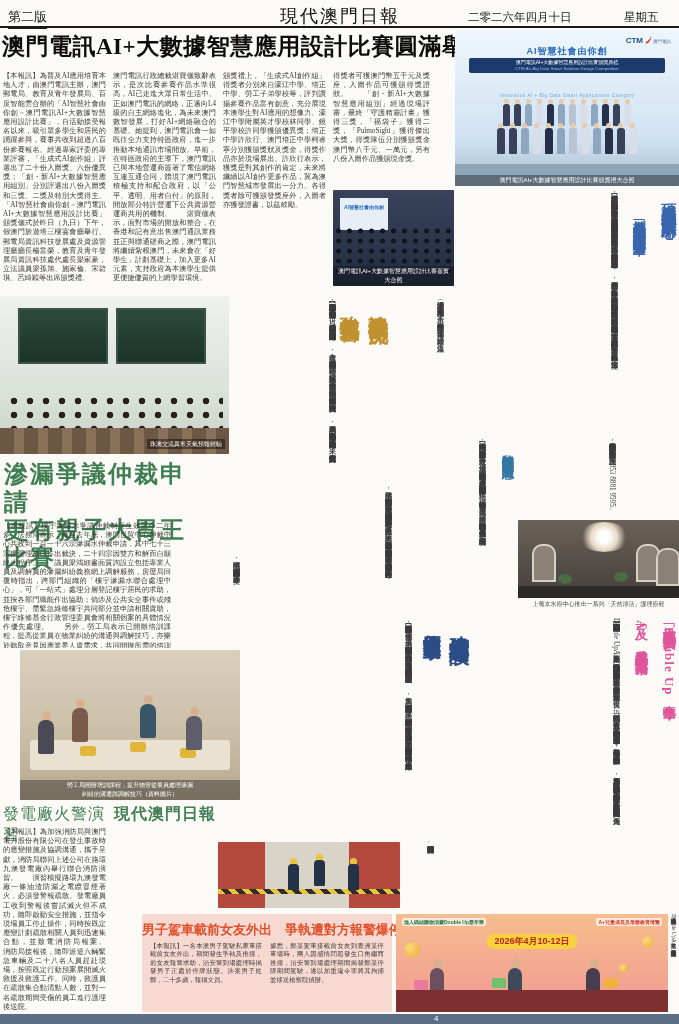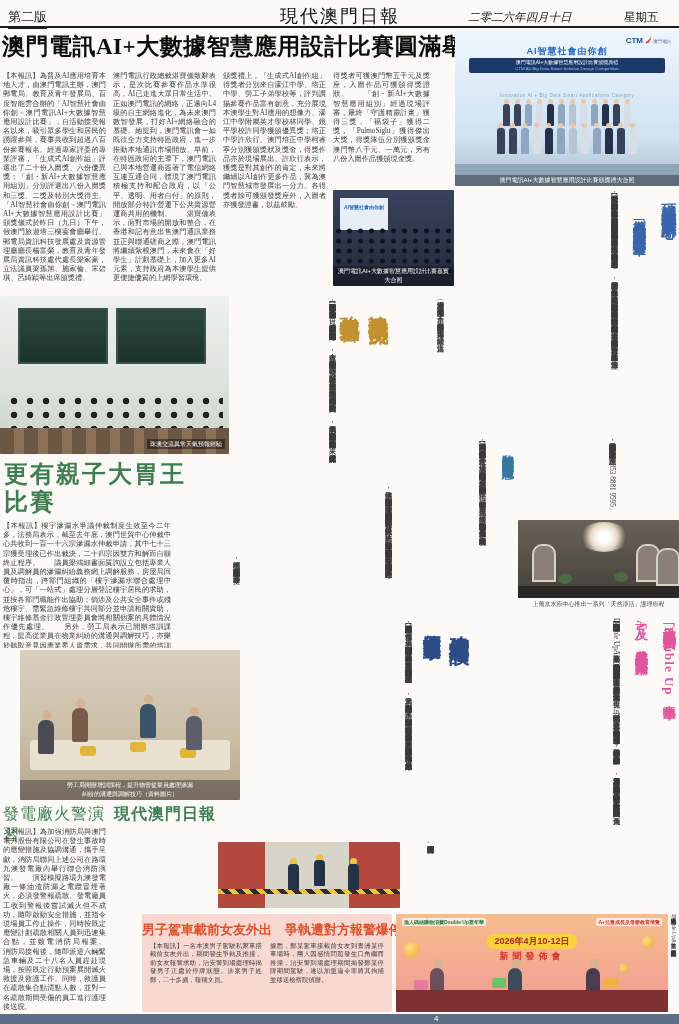--- a/index.html
+++ b/index.html
@@ -90,21 +90,21 @@
   
   .bottombar{background:#5a6e86;color:#fff;font-size:8px;line-height:10px;}
 </style>
 </head>
 <body>
 
 <div id="paper">
 
   <div class="abs edition" style="left:8px;top:8px;">第二版</div>
   <div class="abs masthead" style="left:250px;top:4px;width:180px;">現代澳門日報</div>
-  <div class="abs hdate" style="left:468px;top:10px;font-style:italic;">二零二六年四月十日</div>
+  <div class="abs hdate" style="left:468px;top:10px;">二零二六年四月十日</div>
   <div class="abs hdate" style="left:624px;top:10px;">星期五</div>
   <div class="abs hrule" style="left:0;top:26px;width:679px;height:2px;"></div>
 
   <div class="abs mainhead" style="left:2px;top:31px;width:454px;">澳門電訊AI+大數據智慧應用設計比賽圓滿舉行</div>
 
   <div class="abs photo stage" style="left:455px;top:30px;width:224px;height:156px;">
     <div class="ctmrow"><span>CTM</span><span class="swoosh"></span><span class="sub">澳門電訊</span></div>
     <div class="s-slogan">AI智慧社會由你創</div>
     <div class="s-strip">
         <div>澳門電訊AI+大數據智慧應用設計比賽頒獎典禮</div>
@@ -175,20 +175,21 @@
     <div class="scr g" style="left:116px;"></div>
     <div class="heads"></div>
     <div class="chairs"></div>
     <div class="tagcap" style="right:4px;bottom:5px;">珠澳交流異常天氣預報經驗</div>
   </div>
   <div class="abs vtxt" style="left:234px;top:298px;width:102px;height:180px;">【本報訊】為進一步落實珠澳兩地氣象領域的合作，共同提升災害性天氣的預警應變能力，近日，澳門氣象局與珠海市氣象局聯合舉辦技術交流會，並邀請華南氣象台首席預報員張東為珠澳氣象人員開展專題培訓。　　在交流會上，雙方回顧總結去年颱風季及異常天氣應對過程，交流研判技巧，分享預報服務經驗；又在前沿預報技術培訓上，圍繞短臨暴雨預測，深入講解概念模型及相關案例，傳授寶貴的實戰經驗。　　澳門氣象局表示，是次活動強化了兩地氣象技術的互鑒與經驗共享，促進了雙方共同應對災害天氣預報能力的提升。未來，雙方將持續深化氣象交流合作。</div>
   <div class="abs vhead hgold" style="left:366px;top:300px;width:27px;height:182px;font-size:20px;">澳珠氣象技術交流</div>
   <div class="abs vhead hgold" style="left:337px;top:300px;width:27px;height:182px;font-size:20px;">強化災害天氣預警</div>
 
   <div class="abs hgreen" style="left:4px;top:460px;width:198px;font-size:24px;line-height:28px;font-weight:900;font-family:'Liberation Serif',serif;letter-spacing:2px;">
+    <div>滲漏爭議仲裁申請</div>
     <div>更有親子大胃王比賽</div>
   </div>
   <div class="abs txt" style="left:3px;top:522px;width:168px;height:126px;">【本報訊】樓宇滲漏水爭議仲裁制度生效至今二年多，法務局表示，截至去年底，澳門世貿中心仲裁中心共收到一百一十六宗滲漏水仲裁申請，其中七十三宗獲受理後已作出裁決，二十四宗因雙方和解而自願終止程序。　　議員梁鴻細書面質詢設立包括專業人員及調解員的滲漏糾紛義務網上調解服務，房屋局回覆時指出，跨部門組織的「樓宇滲漏水聯合處理中心」，可「一站式」處理分層登記樓宇居民的求助，並按各部門職能作出協助；倘涉及公共安全事件或殘危樓宇、需緊急維修樓宇共同部分並申請相關資助，樓宇維修基金行政管理委員會將相關個案的具體情況作優先處理。　　另外，勞工局表示已開辦培訓課程，提高從業員在物業糾紛的溝通與調解技巧，亦樂於聽取意見因應業界人資需求，共同開辦所需的培訓課程。</div>
 
   <div class="abs vhead hteal" style="left:492px;top:445px;width:24px;height:168px;font-size:12px;">黎俊滔關注舊區消防安全隱患</div>
   <div class="abs vtxt" style="left:396px;top:438px;width:90px;height:172px;">【本報訊】四月八日晚上約十時，位於新橋區一大廈單位懷疑因短路引發火警，波及附近住戶，現場冒出濃煙，有居民自行疏散期間不適送院治療，所幸未釀成重大傷亡。中區社區服務諮詢委員會委員黎俊滔對消防及相關部門迅速救援表示肯定。他指出，舊區樓宇樓齡普遍偏高，電力設備老化、僭建板間房、走火通道受阻及雜物阻塞樓梯等情況常見，一旦發生火警極易造成人命傷亡，消防安全隱患不容忽視。</div>
   <div class="abs vtxt" style="left:246px;top:486px;width:146px;height:124px;">黎俊滔建議，當局應加強對舊區唐樓的消防巡查，及時清理走火通道雜物，並推動業主立案法團為樓宇購買火險及更新老化電力設備；同時透過社區宣傳教育，提升居民防火意識，防患於未然。他又促請政府加快推動舊區重整，從根本上改善舊區樓宇的居住與消防安全環境；並關注獨居長者家居安全，冀當局與社團合作定期上門檢查電力裝置，警民合作共同守護社區。</div>
 
   <div class="abs photo train" style="left:20px;top:650px;width:220px;height:150px;">
     <div class="table"></div>
@@ -234,21 +235,20 @@
     <div class="txt" style="position:absolute;left:128px;top:28px;width:114px;height:62px;font-size:6.4px;line-height:8.4px;">據悉，鄭某駕車接載前女友到青洲某停車場時，兩人因感情問題發生口角繼而推撞，治安警到場處理期間揭發鄭某停牌期間駕駛，遂以加重違令罪將其拘捕並移送檢察院偵辦。</div>
   </div>
 
   <div class="abs photo press" style="left:396px;top:914px;width:248px;height:98px;">
     <span class="coin" style="left:8px;top:28px;width:16px;height:16px;"></span>
     <span class="coin" style="right:14px;top:22px;width:12px;height:12px;"></span>
     <span class="coin" style="right:40px;top:50px;width:9px;height:9px;"></span>
     <div class="logo1">漁人碼頭購物消費Double Up嘉年華</div>
     <div class="logo2">A+兒童成長及母嬰教育博覽</div>
     <div class="datepill">2026年4月10-12日</div>
-    <div class="nf">新聞發佈會</div>
     <div class="person" style="left:34px;bottom:18px;width:14px;height:26px;background:#6b4f5e;"></div>
     <div class="person" style="left:112px;bottom:18px;width:14px;height:26px;background:#3c4a5c;"></div>
     <div class="person" style="left:190px;bottom:18px;width:14px;height:26px;background:#4a3c50;"></div>
     <div class="sign" style="left:18px;bottom:22px;background:#e87aa0;"></div>
     <div class="sign" style="left:96px;bottom:24px;background:#6fc06a;"></div>
     <div class="sign" style="left:208px;bottom:24px;background:#f2b03c;"></div>
     <div class="table"></div>
   </div>
   <div class="abs vtxt" style="left:648px;top:914px;width:30px;height:98px;font-size:5.6px;line-height:8px;">「漁人碼頭購物消費Double Up嘉年華」及「A+兒童成長及母嬰教育博覽」記者會</div>
 

